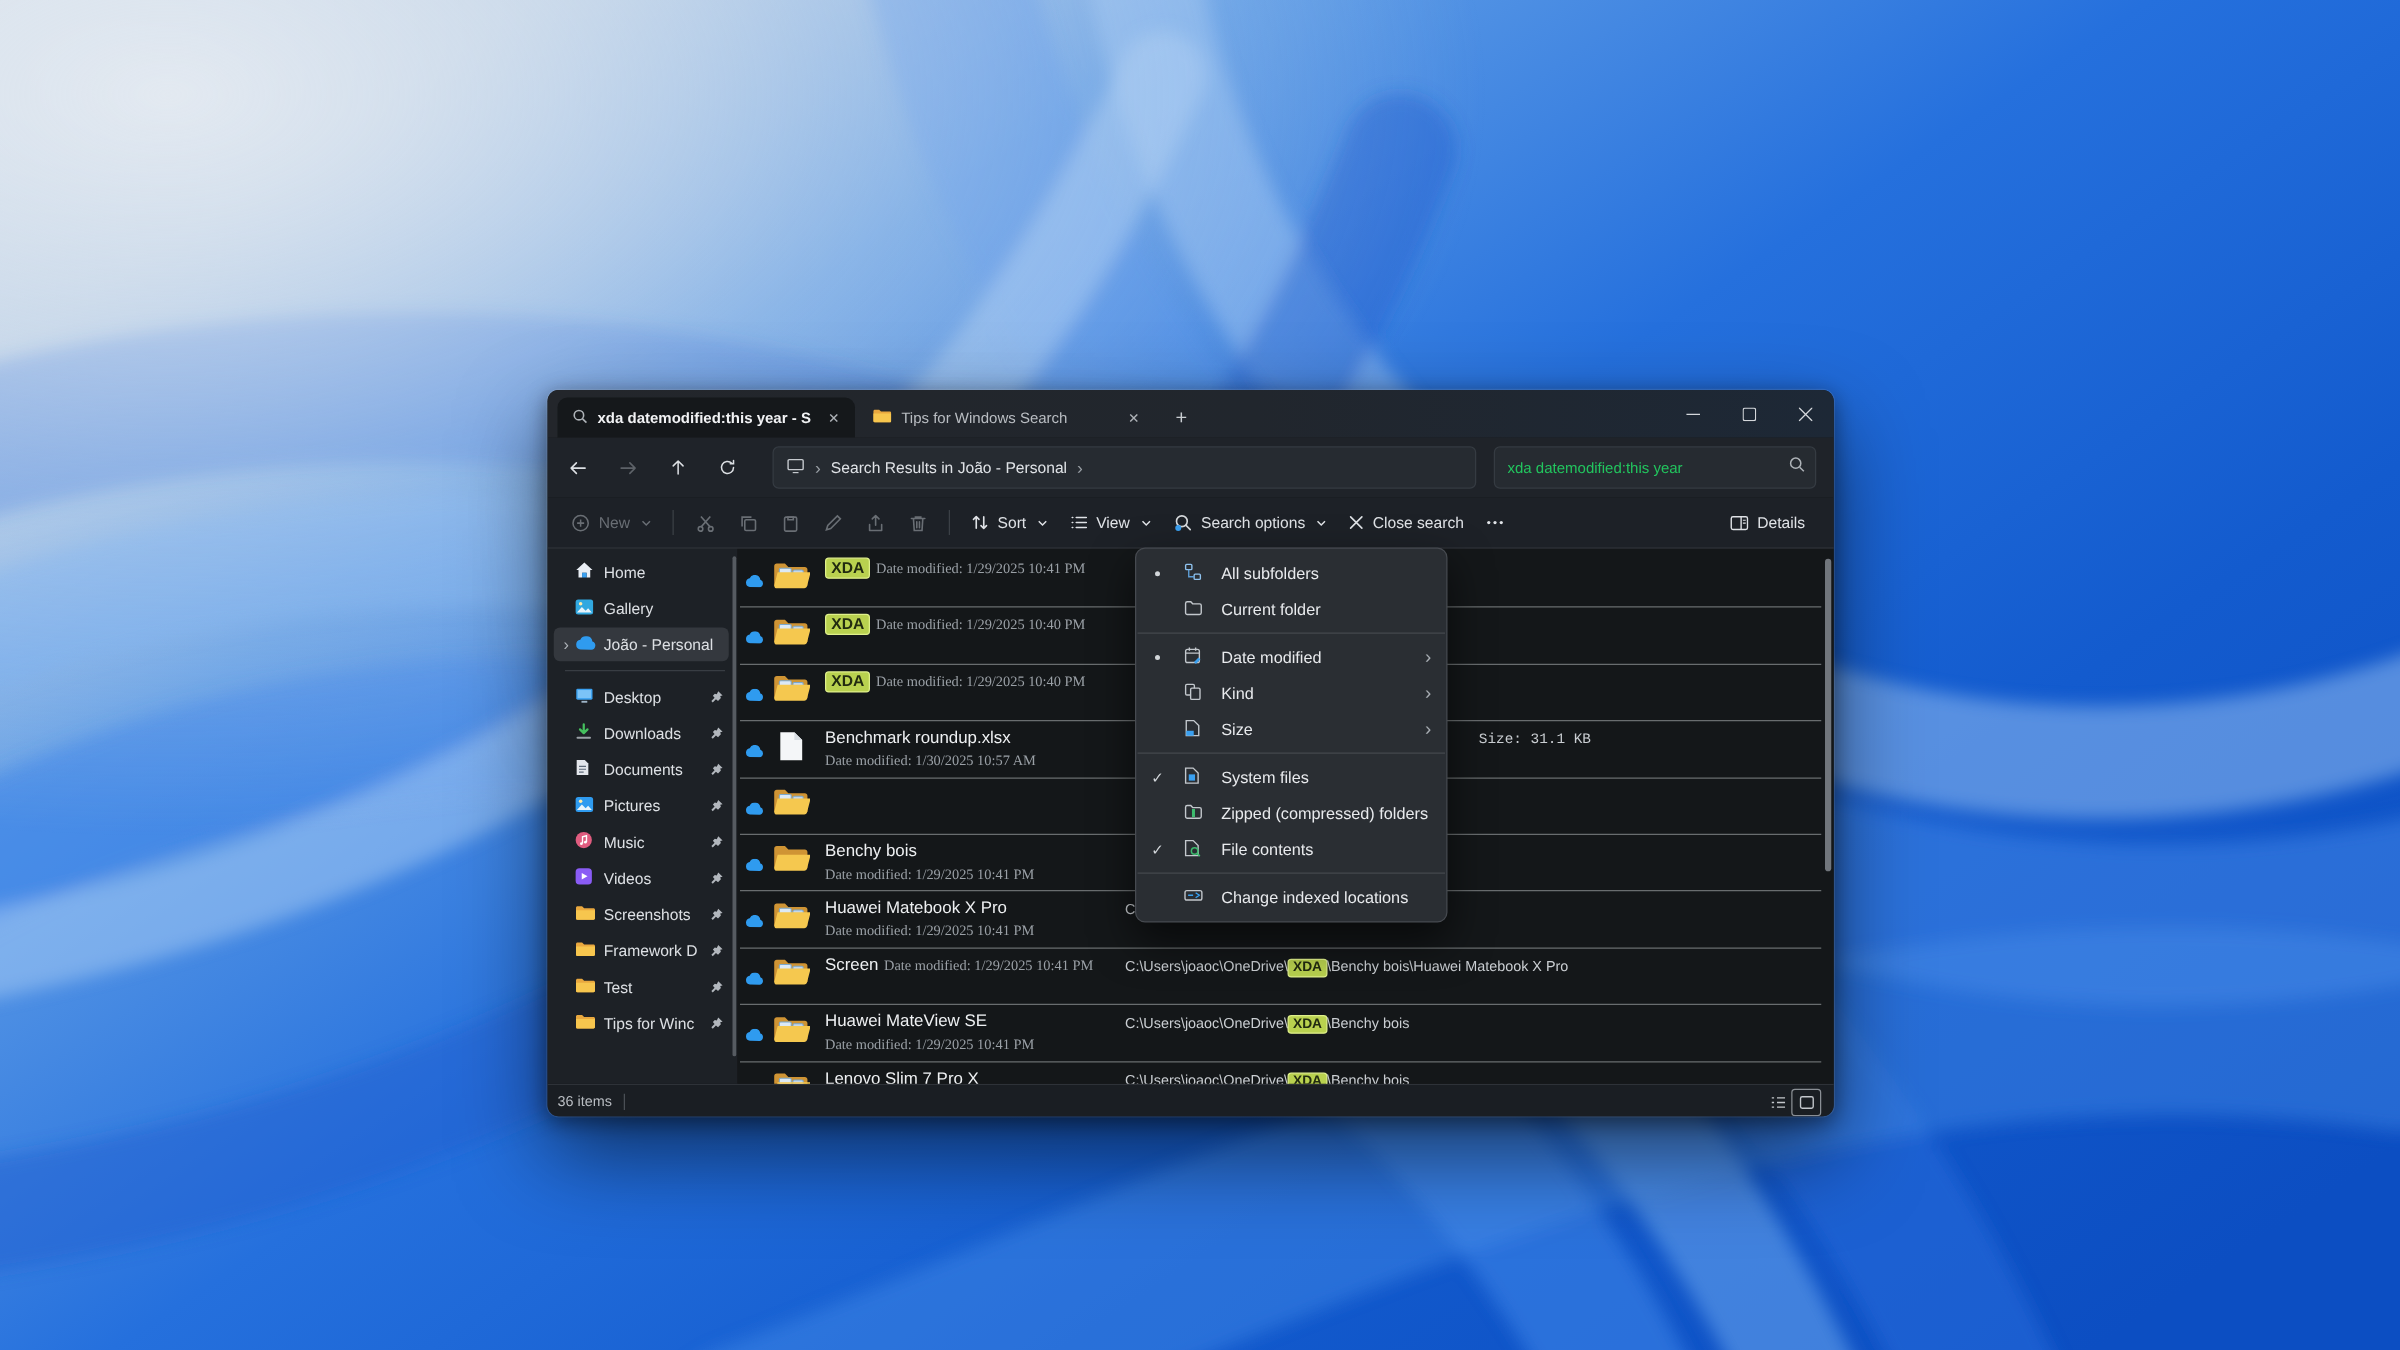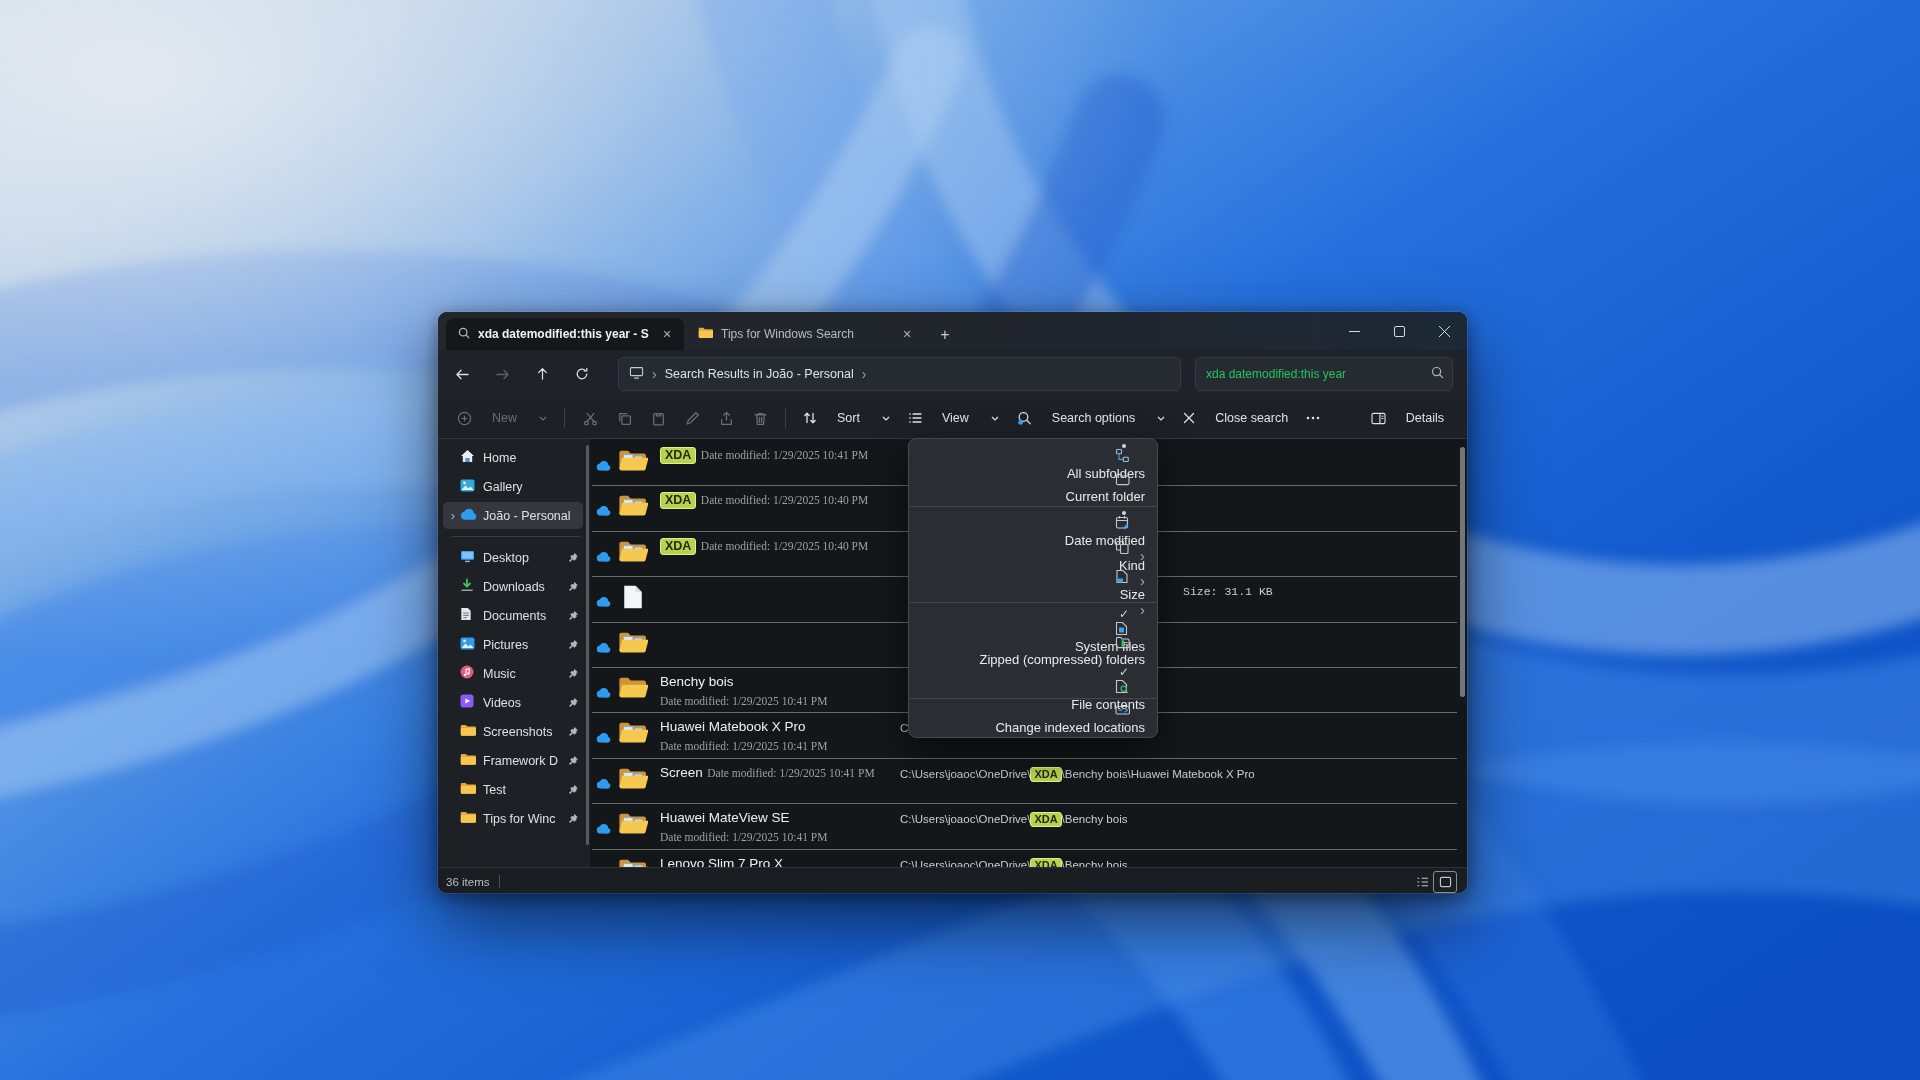--- a/index.html
+++ b/index.html
@@ -30,21 +30,21 @@
   .navbtn.dim{color:#5d6268;}
   .breadcrumb{flex:1;height:32px;margin:0 10px 0 14px;background:#262b31;border:1px solid #353b42;border-radius:5px;
     display:flex;align-items:center;padding:0 10px;gap:8px;color:#dfe2e6;font-size:12.5px;}
   .crumb-chev{color:#9aa0a6;font-size:14px;line-height:1;}
   .searchbox{width:238px;height:32px;background:#262b31;border:1px solid #353b42;border-radius:5px;display:flex;align-items:center;padding:0 8px 0 10px;}
   .searchbox input{flex:1;background:transparent;border:none;outline:none;color:#22c55e;font-size:12px;font-family:inherit;padding:0;}
   .searchbox .mag{color:#aeb3b8;}
 
   
   .toolbar{height:40px;background:#1d2127;border-bottom:1px solid #32363c;display:flex;align-items:center;padding:0 14px 0 10px;}
-  .tbtn{display:flex;align-items:center;gap:20px;height:32px;padding:0 9px;border-radius:5px;color:#dfe2e6;font-size:12.5px;white-space:nowrap;}
+  .tbtn{display:flex;align-items:center;gap:7px;height:32px;padding:0 9px;border-radius:5px;color:#dfe2e6;font-size:12.5px;white-space:nowrap;}
   .tbtn.dim{color:#696e74;}
   .tico{width:34px;justify-content:center;padding:0;}
   .tsep{width:1px;height:20px;background:#3b4046;margin:0 8px;}
   .chev-dn{margin-left:2px;}
   .toolbar .spacer{flex:1;}
 
   
   .wbody{display:flex;height:428px;position:relative;}
   .sidebar{width:152px;height:428px;background:#1d2126;position:relative;flex:none;padding-top:4px;box-sizing:border-box;}
   .srow{display:contents;}
@@ -70,21 +70,21 @@
   .fdate{font-size:11.5px;color:#9aa0a6;line-height:16px;white-space:nowrap;font-family:Liberation Serif, serif;}
   .fpath{position:absolute;left:308px;top:8px;font-size:11.5px;color:#caced2;white-space:nowrap;}
   .fpath .chip{display:inline-block;background:#b9d14f;border:1px solid #dff08a;color:#222b10;font-weight:700;border-radius:3px;padding:0 3px;line-height:13px;font-size:11px;}
   .fsize{position:absolute;left:591px;top:8px;font-size:11.5px;color:#caced2;white-space:nowrap;font-family:Liberation Mono, monospace;}
   .list-scroll{position:absolute;right:2px;top:8px;width:5px;height:250px;border-radius:3px;background:#71767c;}
 
   
   .menu{position:absolute;left:908px;top:438px;width:250px;box-sizing:border-box;background:#2a2e33;border:1px solid #464a50;
     border-radius:8px;padding:5px 0;box-shadow:0 14px 34px rgba(0,0,0,.6);z-index:30;}
   .mrow{display:contents;}
-  .mitem{display:flex;align-items:flex-end;height:29px;padding:0 12px;color:#e8eaed;font-size:13px;flex-direction:column;}
+  .mitem{display:flex;align-items:center;height:29px;padding:0 12px;color:#e8eaed;font-size:13px;}
   .mlead{width:26px;flex:none;display:flex;align-items:center;}
   .mdot{width:4px;height:4px;border-radius:50%;background:#d2d6da;margin-left:3px;}
   .mcheck{font-size:12px;color:#d2d6da;}
   .micon{width:30px;flex:none;display:flex;align-items:center;}
   .mlabel{flex:1;white-space:nowrap;}
   .mchev{color:#a8adb3;font-size:15px;line-height:1;}
   .msep{height:1px;background:#44484e;margin:4px 1px;}
 
   
   .statusbar{height:27px;background:#1a1e23;border-top:1px solid #2e3238;display:flex;align-items:center;padding:0 10px 0 8px;}
@@ -653,20 +653,24 @@
               </span>
               <span class="ficon">
 
                 <span>
                   <svg width="20" height="26" viewBox="0 0 16 20">
                     <path d="M1 1h9l5 5v13H1z" fill="#f4f6f8"></path>
                     <path d="M10 1l5 5h-5z" fill="#d8dde3"></path>
                   </svg>
                 </span>
               </span>
+              <span class="fmeta">
+                <span class="fname"><span>Benchmark roundup.xlsx</span></span>
+                <span class="fdate">Date modified: 1/30/2025 10:57 AM</span>
+              </span>
 
               <span class="fsize">Size: 31.1 KB</span>
             </div>
             <div class="frow">
               <span class="fstat">
                 <span><svg width="15" height="10" viewBox="0 0 20 13">
                     <path d="M5.2 12.6A4.7 4.7 0 0 1 5 3.3 6 6 0 0 1 16.4 5a4 4 0 0 1-1 7.8z" fill="#2f9bef"></path>
                   </svg></span>
 
               </span>

